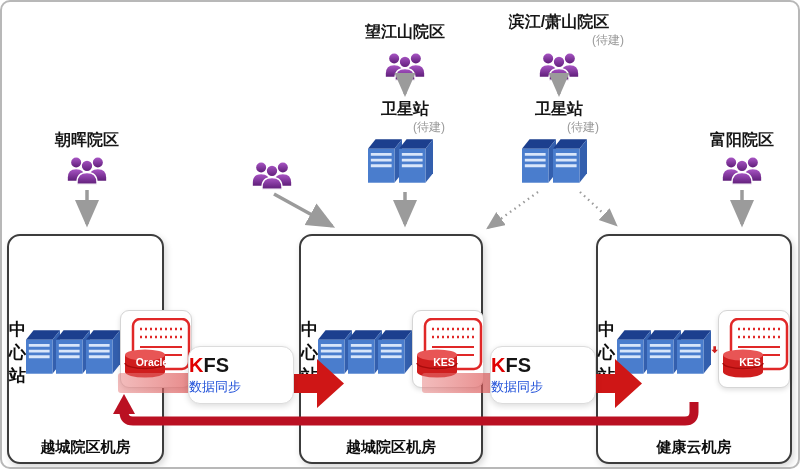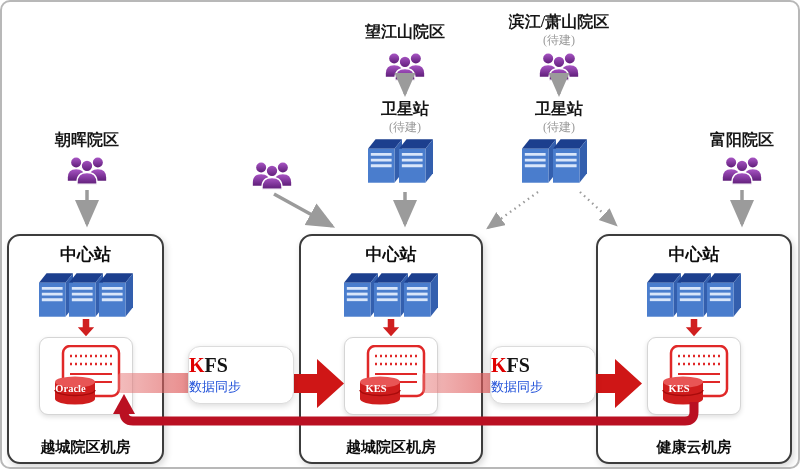--- a/index.html
+++ b/index.html
@@ -1,32 +1,32 @@
 <!DOCTYPE html>
 <html><head>
 <meta charset="utf-8">
 <style>
   html,body{margin:0;padding:0;background:#fff;}
   #canvas{
     position:relative;width:800px;height:469px;background:#fff;
     border:2px solid #b8b8b8;border-radius:10px;box-sizing:border-box;
-    font-family:Liberation Serif, serif;color:#111;overflow:hidden;padding-left:48px;
+    font-family:Liberation Sans, sans-serif;color:#111;overflow:hidden;padding-left:48px;
   }
   .campus-label{position:absolute;text-align:center;font-size:16px;font-weight:600;color:#161616;z-index:2;}
-  .pending{position:absolute;text-align:center;font-size:12px;color:#9a9a9a;z-index:2;}
+  .pending{position:absolute;text-align:right;font-size:12px;color:#9a9a9a;z-index:2;}
   .sat-label{position:absolute;text-align:center;font-size:16px;font-weight:700;color:#161616;z-index:2;}
   .people{position:absolute;width:40px;height:32px;z-index:2;}
   .server-pair{position:absolute;display:flex;z-index:2;}
   .server-pair svg{width:34px;height:46px;}
   .server-pair svg + svg{margin-left:-3px;}
 
   .station{
     position:absolute;top:232px;height:230px;background:#fff;
     border:2px solid #3c3c3c;border-radius:13px;box-sizing:border-box;
-    display:flex;flex-direction:column;align-items:center;
+    display:flex;flex-direction:row;align-items:center;
     box-shadow:2px 3px 7px rgba(0,0,0,.16);z-index:1;
   }
   .station-title{font-size:17px;font-weight:700;margin-top:7px;color:#0d0d0d;}
   .server-row{display:flex;margin-top:6px;}
   .server-row svg{width:34px;height:46px;}
   .server-row svg + svg{margin-left:-4px;}
   .down-arrow{width:20px;height:18px;margin-top:1px;}
   .db-box{
     position:relative;width:92px;height:76px;background:#fff;border:1px solid #d5d5d5;
     border-radius:9px;box-shadow:0 2px 5px rgba(0,0,0,.13);

